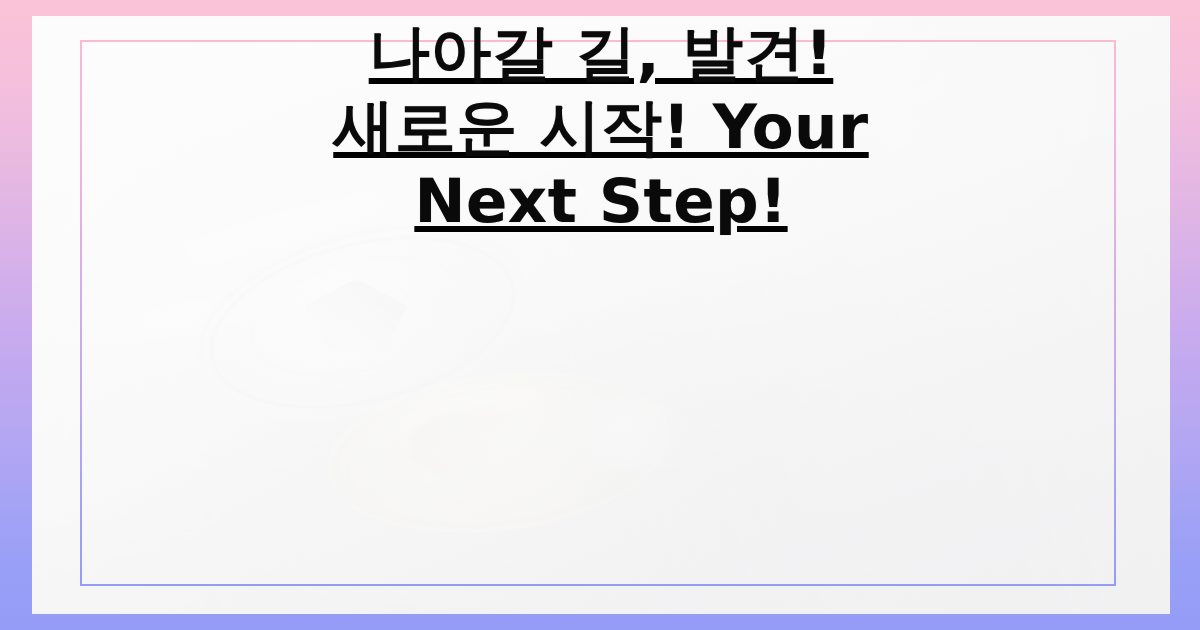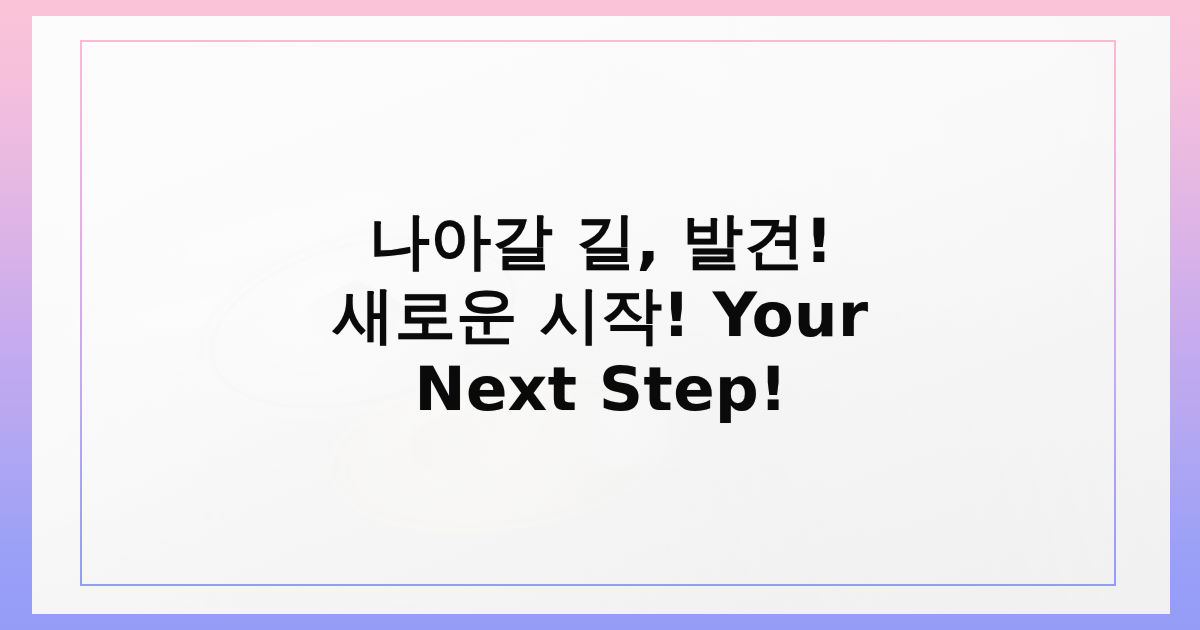--- a/index.html
+++ b/index.html
@@ -243,23 +243,24 @@
   
   .headline-wrap {
     position: absolute;
     left: 0;
     right: 0;
     top: 0;
     bottom: 0;
     display: flex;
     flex-direction: column;
     align-items: center;
-    justify-content: center;
+    justify-content: flex-start;
     padding: 0 120px;
     box-sizing: border-box;
+    text-decoration: underline;
   }
   .headline {
     margin: 0;
     text-align: center;
     color: #0a0a0a;
     font-family: "DejaVu Sans", "Liberation Sans", sans-serif;
     font-weight: 700;
     font-size: 61px;
     line-height: 74px;
     letter-spacing: 0.5px;

